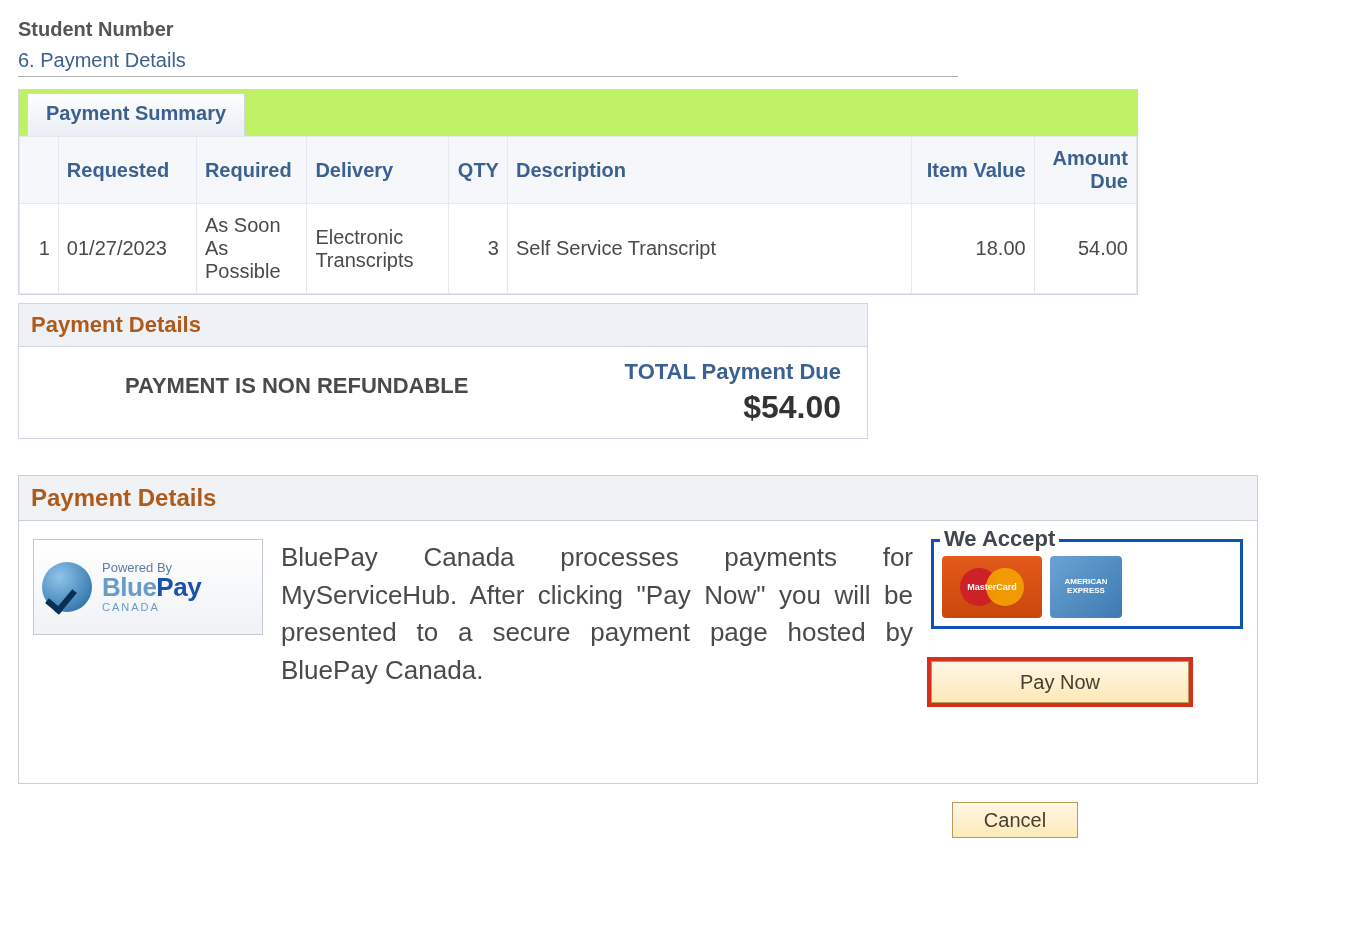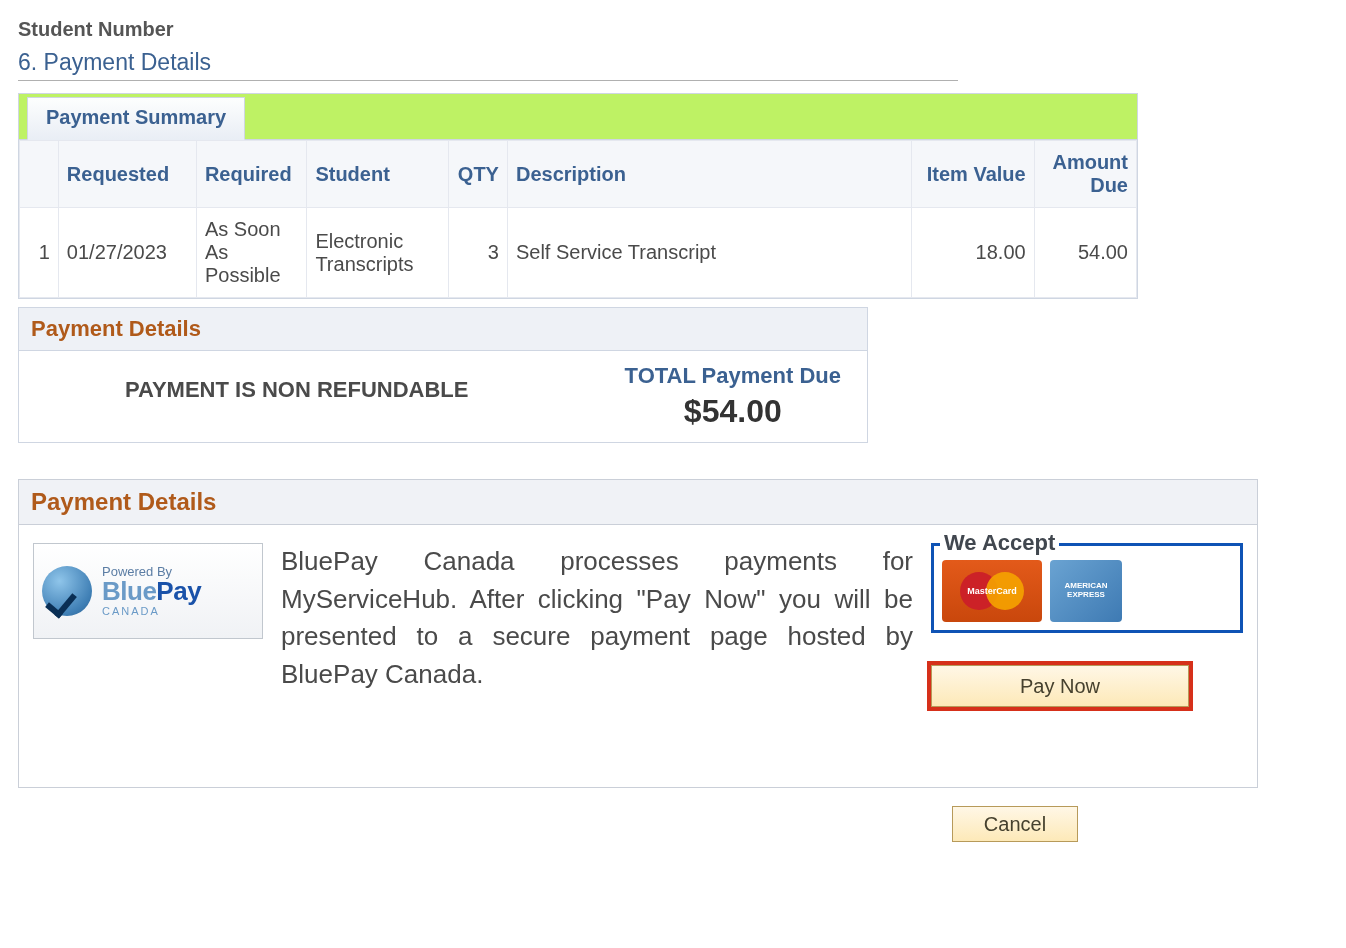--- a/index.html
+++ b/index.html
@@ -15,21 +15,21 @@
     width: 1260px;
   }
   .student-number-label {
     font-weight: bold;
     color: #555;
     font-size: 20px;
     margin-bottom: 8px;
   }
   .section-title {
     color: #3b6191;
-    font-size: 23px;
+    font-size: 20px;
     margin: 6px 0 4px 0;
     font-weight: normal;
   }
   hr.title-rule {
     border: none;
     border-top: 1px solid #b0b0b0;
     margin: 0 0 12px 0;
     width: 940px;
   }
   
@@ -96,21 +96,21 @@
   }
   .nonrefund {
     flex: 1;
     font-weight: bold;
     font-size: 22px;
     color: #4a4a4a;
     padding-top: 14px;
     padding-left: 90px;
   }
   .totaldue {
-    text-align: center;
+    text-align: right;
     padding-right: 10px;
   }
   .totaldue-label {
     color: #3b6191;
     font-weight: bold;
     font-size: 22px;
   }
   .totaldue-amount {
     font-weight: bold;
     font-size: 32px;
@@ -255,21 +255,21 @@
   <div class="summary-box">
     <div class="summary-tab-row">
       <div class="summary-tab">Payment Summary</div>
     </div>
     <table class="summary-table">
       <thead>
         <tr>
           <th style="width:38px"></th>
           <th style="width:135px">Requested</th>
           <th style="width:108px">Required</th>
-          <th style="width:138px">Student</th>
+          <th style="width:138px">Delivery</th>
           <th class="num" style="width:55px">QTY</th>
           <th style="width:395px">Description</th>
           <th class="num" style="width:120px">Item Value</th>
           <th class="num" style="width:100px">Amount Due</th>
         </tr>
       </thead>
       <tbody>
         <tr>
           <td class="num">1</td>
           <td>01/27/2023</td>

